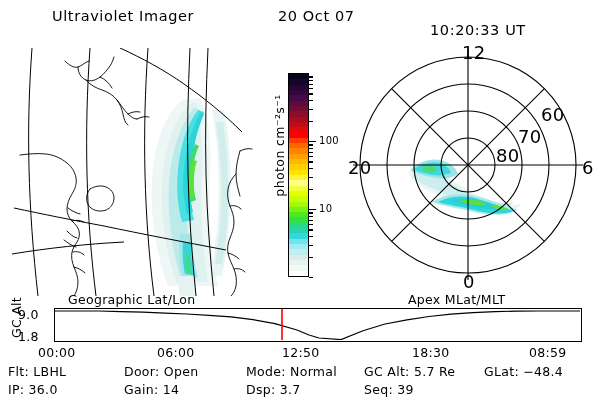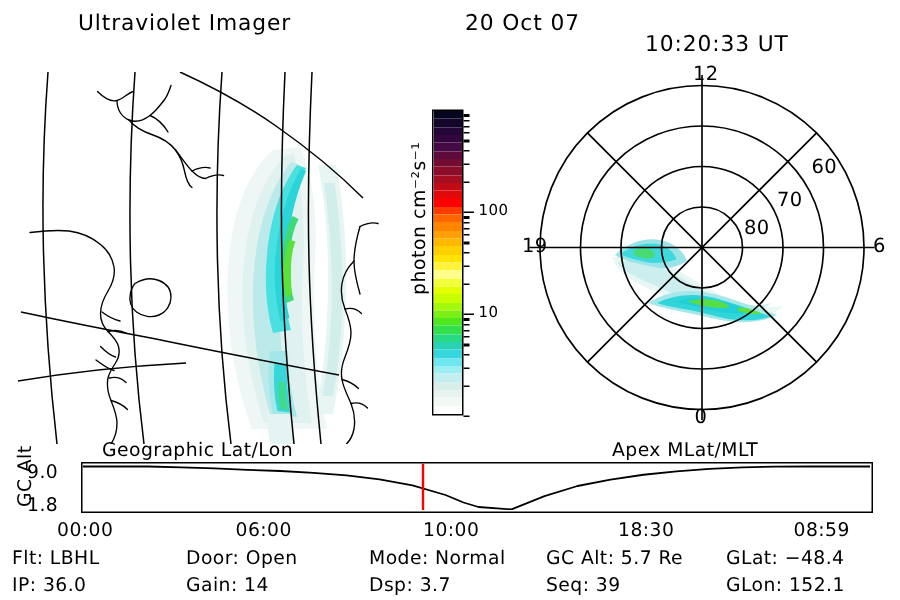--- a/index.html
+++ b/index.html
@@ -8,21 +8,21 @@
     font-family:"DejaVu Sans","Liberation Sans",sans-serif;
     color:#000;
     -webkit-font-smoothing:none;
   }
   .abs{position:absolute;}
 
   
   #header{top:6px;left:0;width:564px;height:24px;text-align:right;}
   #header span{position:absolute;font-size:14.5px;letter-spacing:.6px;white-space:nowrap;}
   #title-text{left:52px;top:2px;}
-  #date-text{left:278px;top:2px;margin-left:32px;}
+  #date-text{left:278px;top:2px;}
   #time-text{left:430px;top:16px;}
 
   
   #geo-panel{left:12px;top:48px;width:248px;height:248px;}
   #geo-panel svg{display:block;}
 
   
   #colorbar-panel{left:255px;top:60px;width:100px;height:235px;}
   #cbar-axis-label{
     position:absolute;left:-46px;top:78px;width:140px;
@@ -35,21 +35,21 @@
   #cbar-ticks{position:absolute;left:54px;top:13px;width:8px;height:204px;}
   #cbar-ticks i{position:absolute;left:0;height:1.4px;background:#000;display:block;}
   #cbar-ticks i.minor{width:4px;}
   #cbar-ticks i.major{width:7px;}
   .cbar-tick-label{position:absolute;left:64px;font-size:10px;white-space:nowrap;
                    transform:translateY(-52%);letter-spacing:.3px;}
 
   
   #polar-panel{left:346px;top:44px;width:248px;height:252px;}
   #polar-panel svg{display:block;}
-  .polar-lbl{position:absolute;font-size:13px;white-space:nowrap;letter-spacing:.3px;}
+  .polar-lbl{position:absolute;font-size:18px;white-space:nowrap;letter-spacing:.3px;}
 
   
   #orbit-captions{top:292px;left:0;width:540px;height:16px;}
   #orbit-captions span{position:absolute;font-size:12.5px;white-space:nowrap;letter-spacing:.3px;}
   #geo-caption{left:68px;}
   #apex-caption{left:408px;}
 
   #gcalt-label{
     position:absolute;left:-12px;top:310px;width:56px;
     transform:rotate(-90deg);transform-origin:50% 50%;
@@ -303,21 +303,21 @@
       <line x1="122" y1="6" x2="122" y2="236"></line>
       <line x1="7" y1="121" x2="237" y2="121"></line>
       <line x1="45.6" y1="44.6" x2="198.4" y2="197.4"></line>
       <line x1="198.4" y1="44.6" x2="45.6" y2="197.4"></line>
     </g>
   </svg>
 
   <span class="polar-lbl" style="left:116px;top:-2px;">12</span>
   <span class="polar-lbl" style="left:236px;top:113px;">6</span>
   <span class="polar-lbl" style="left:117px;top:227px;">0</span>
-  <span class="polar-lbl" style="left:2px;top:113px;">19</span>
+  <span class="polar-lbl" style="left:2px;top:113px;">20</span>
 
   <span class="polar-lbl" style="left:195px;top:60px;">60</span>
   <span class="polar-lbl" style="left:172px;top:82px;">70</span>
   <span class="polar-lbl" style="left:150px;top:101px;">80</span>
 </div>
 
 <div class="abs" id="orbit-captions">
   <span id="geo-caption">Geographic Lat/Lon</span>
   <span id="apex-caption">Apex MLat/MLT</span>
 </div>
@@ -332,30 +332,29 @@
                       176,7.9 198,10.6 220,14.6 242,21 254,26 264,29
                       286,30.6 308,21.8 330,15 352,10.8 374,7.5 396,5.2
                       418,3.6 440,2.6 462,2.1 484,2 506,2 525,2"></polyline>
     <line x1="227" y1="0" x2="227" y2="31" stroke="#ff0000" stroke-width="1.6"></line>
   </svg>
 </div>
 
 <div class="abs" id="time-axis">
   <span style="left:38px;">00:00</span>
   <span style="left:157px;">06:00</span>
-  <span style="left:282px;">10:00</span>
+  <span style="left:282px;">12:50</span>
   <span style="left:412px;">18:30</span>
   <span style="left:529px;">08:59</span>
 </div>
 
 <div class="abs" id="status">
   <span class="srow0 scol0">Flt: LBHL</span>
   <span class="srow0 scol2">Mode: Normal</span>
   <span class="srow0 scol1">Door: Open</span>
   <span class="srow0 scol3">GC Alt: 5.7 Re</span>
   <span class="srow0 scol4">GLat: −48.4</span>
 
   <span class="srow1 scol0">IP: 36.0</span>
   <span class="srow1 scol1">Gain: 14</span>
   <span class="srow1 scol2">Dsp: 3.7</span>
   <span class="srow1 scol3">Seq: 39</span>
-  <span class="srow1 scol4">GLon: 152.1</span>
 </div>
 
 </body></html>

